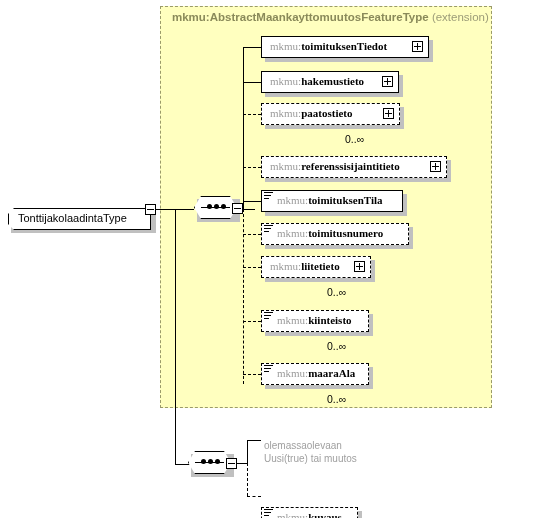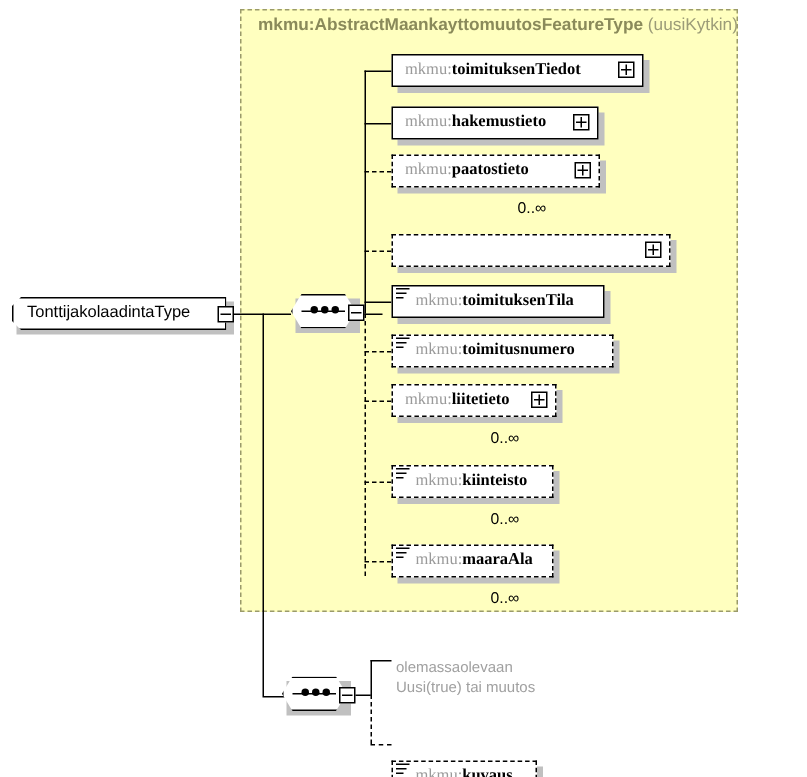--- a/index.html
+++ b/index.html
@@ -23,21 +23,21 @@
 
   
   .ln{position:absolute;background:#000;}
   .vl{width:1px;}
   .hl{height:1px;}
   .vld{position:absolute;width:0;border-left:1px dashed #000;}
   .hld{position:absolute;height:0;border-top:1px dashed #000;}
 
   
   #root-box{
-    position:absolute;left:8px;top:198px;width:176px;height:24px;padding-left:28px;
+    position:absolute;left:8px;top:208px;width:176px;height:24px;padding-left:28px;
   }
   #root-box .shadow{
     position:absolute;left:3px;top:3px;width:145px;height:22px;background:#c0c0c0;
   }
   #root-box .body{
     position:absolute;left:0;top:0;width:143px;height:22px;
     background:#fff;border:1px solid #000;box-sizing:border-box;
     clip-path:polygon(6px 0,100% 0,100% 100%,6px 100%,0 16px,0 6px);
   }
   #root-box .label{
@@ -102,21 +102,21 @@
   }
 </style>
 </head>
 <body>
 
 <div class="canvas">
 
   <div id="ext-region"></div>
   <div id="ext-title">
     <span>mkmu:AbstractMaankayttomuutosFeatureType</span>
-    <span class="ext-kw">(uusiKytkin)</span>
+    <span class="ext-kw">(extension)</span>
   </div>
 
   <div id="root-box">
     <div class="shadow"></div>
     <div class="body"></div>
     <div class="label">TonttijakolaadintaType</div>
   </div>
   <div class="dashbox" style="left:145px;top:204px;"></div>
 
   <div class="ln hl" style="left:156px;top:209px;width:38px;"></div>
@@ -165,20 +165,21 @@
     <div class="sh"></div>
     <div class="bd"></div>
     <div class="lbl"><span class="ns">mkmu:</span><span class="nm">paatostieto</span></div>
     <div class="exp" style="right:6px;"></div>
   </div>
   <div class="occ" style="left:345px;top:133px;">0..∞</div>
 
   <div class="el opt" style="left:261px;top:156px;width:186px;">
     <div class="sh"></div>
     <div class="bd"></div>
+    <div class="lbl"><span class="ns">mkmu:</span><span class="nm">referenssisijaintitieto</span></div>
     <div class="exp" style="right:6px;"></div>
   </div>
 
   <div class="el hasicon" style="left:261px;top:190px;width:142px;">
     <div class="sh"></div>
     <div class="bd"></div>
     <div class="stype">
         <i></i>
         <i></i>
         <i></i>

